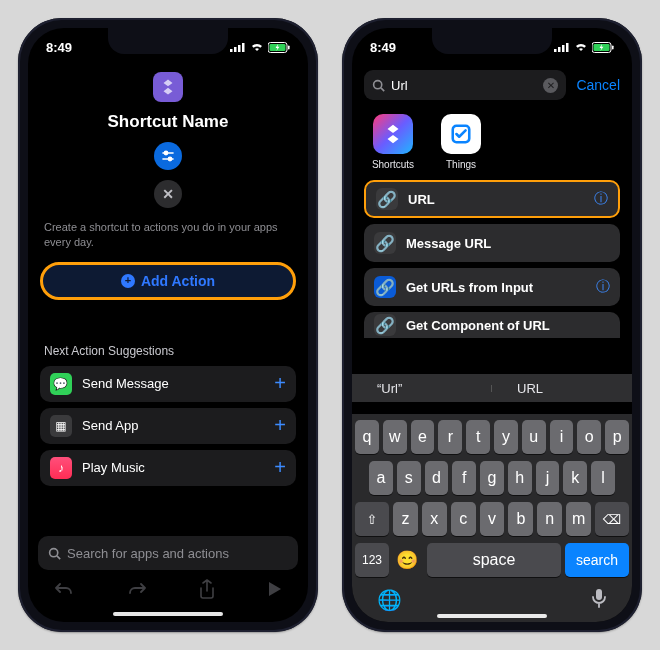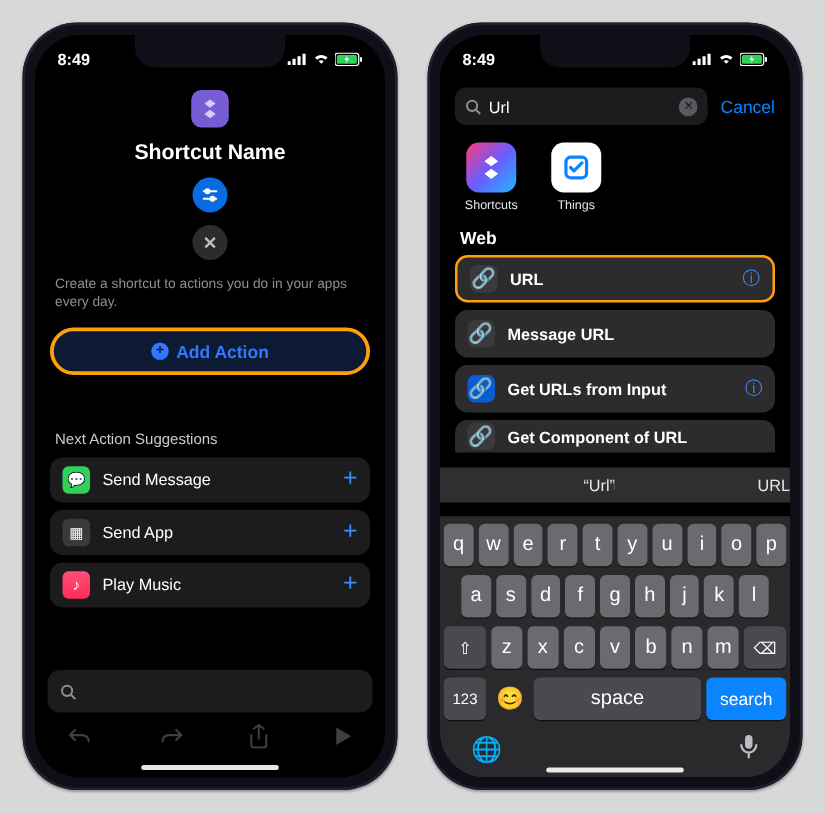--- a/index.html
+++ b/index.html
@@ -57,21 +57,21 @@
   .app .tile{width:40px;height:40px;border-radius:10px;display:flex;align-items:center;justify-content:center;}
   .app .al{font-size:10px;color:#e6e6ea;}
   .grp-label{padding:2px 16px 6px 16px;font-size:14px;font-weight:600;}
   .act{margin:0 12px 6px 12px;background:var(--card2);border-radius:10px;height:38px;display:flex;align-items:center;padding:0 10px;gap:10px;}
   .act.first{border:2.5px solid var(--orange);}
   .act .ic{width:22px;height:22px;border-radius:6px;background:#3a3a3c;display:flex;align-items:center;justify-content:center;color:#bfbfc6;}
   .act .nm{flex:1;font-size:13px;font-weight:600;}
   .act .info{color:#3d8bff;font-size:14px;}
   .act.partial{border-bottom-left-radius:0;border-bottom-right-radius:0;height:26px;}
   .qtbar{position:absolute;left:0;right:0;bottom:220px;height:28px;background:#2f2f31;display:flex;align-items:center;}
-  .qt{flex:1;text-align:right;font-size:13px;color:#e6e6ea;position:relative;}
+  .qt{flex:1;text-align:left;font-size:13px;color:#e6e6ea;position:relative;margin-left:25px;}
   .qt:first-child::after{content:"";position:absolute;right:0;top:4px;bottom:4px;width:1px;background:#555;}
   .kb{position:absolute;left:0;right:0;bottom:0;background:var(--kb-bg);padding:6px 3px 0 3px;}
   .krow{display:flex;gap:4px;justify-content:center;margin-bottom:7px;}
   .key{height:34px;border-radius:5px;background:var(--key);color:#fff;display:flex;align-items:center;justify-content:center;font-size:16px;box-shadow:0 1px 0 rgba(0,0,0,.6);}
   .key.l{flex:1;min-width:0;}
   .key.dark{background:var(--key-dark);}
   .key.shift,.key.del{width:34px;font-size:13px;}
   .key.num{width:34px;font-size:12px;}
   .key.emoji{width:30px;background:transparent;box-shadow:none;font-size:18px;}
   .key.space{flex:1;}
@@ -158,20 +158,21 @@
       <span class="icn" style="background:linear-gradient(180deg,#ff4f7b,#ff2d55)">♪</span>
       <span class="lbl">Play Music</span>
       <span class="plus">+</span>
     </div>
 
     <div class="searchA">
       <svg class="mag" viewBox="0 0 16 16">
           <circle cx="7" cy="7" r="5"></circle>
           <line x1="11" y1="11" x2="15" y2="15"></line>
         </svg>
+      <span>Search for apps and actions</span>
     </div>
 
     <div class="toolbarA">
       <svg width="20" height="18" viewBox="0 0 20 18">
           <path d="M6 4L2 8l4 4M2 8h10a5 5 0 015 5" fill="none" stroke="#6a6a70" stroke-width="1.8" stroke-linecap="round" stroke-linejoin="round"></path>
         </svg>
       <svg width="20" height="18" viewBox="0 0 20 18">
           <path d="M14 4l4 4-4 4M18 8H8a5 5 0 00-5 5" fill="none" stroke="#6a6a70" stroke-width="1.8" stroke-linecap="round" stroke-linejoin="round"></path>
         </svg>
       <svg width="16" height="20" viewBox="0 0 16 20">
@@ -236,21 +237,20 @@
         <div class="tile" style="background:#fff">
           <svg width="22" height="22" viewBox="0 0 24 24">
               <rect x="3" y="3" width="18" height="18" rx="4" fill="none" stroke="#0a84ff" stroke-width="2.8"></rect>
               <path d="M7 12l3 3 7-7" fill="none" stroke="#0a84ff" stroke-width="2.8" stroke-linecap="round" stroke-linejoin="round"></path>
             </svg>
         </div>
         <span class="al">Things</span>
       </div>
     </div>
 
-    <div class="grp-label">Web</div>
 
     <div class="act first">
       <span class="ic">🔗</span>
       <span class="nm">URL</span>
       <span class="info">ⓘ</span>
     </div>
     <div class="act">
       <span class="ic">🔗</span>
       <span class="nm">Message URL</span>
     </div>

